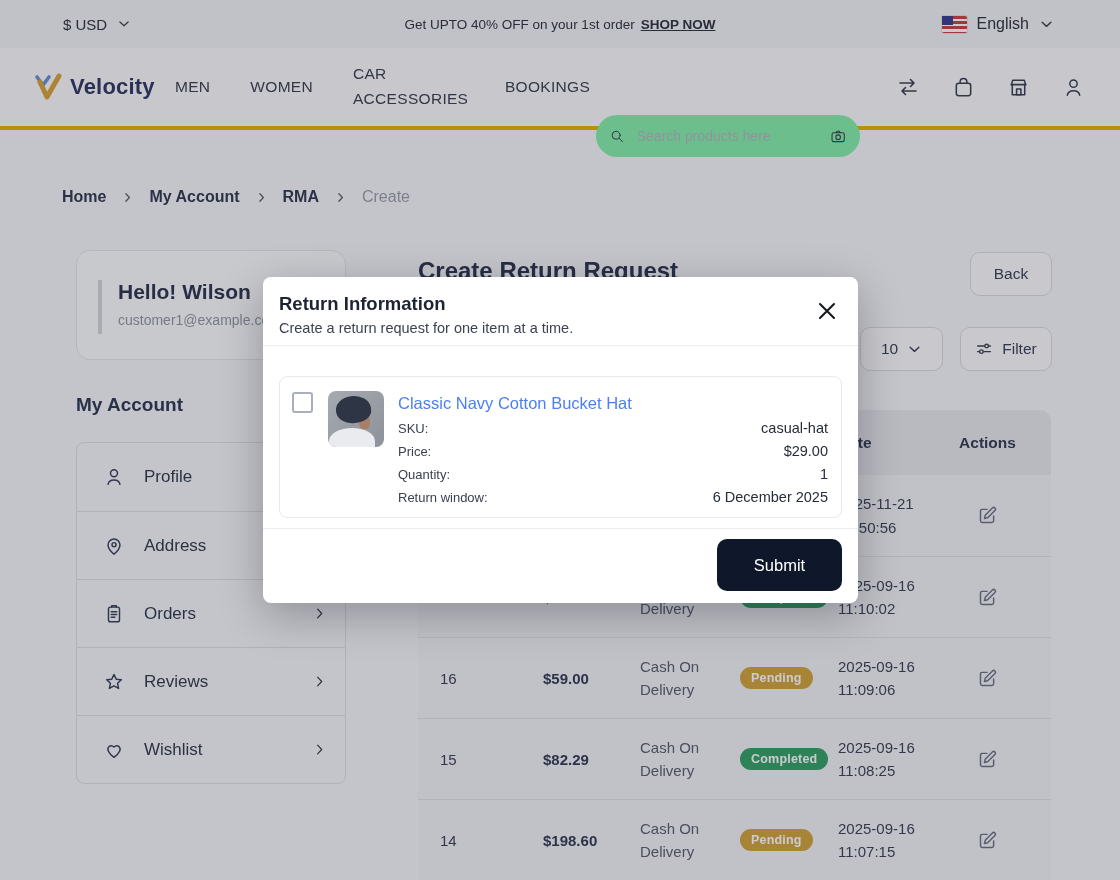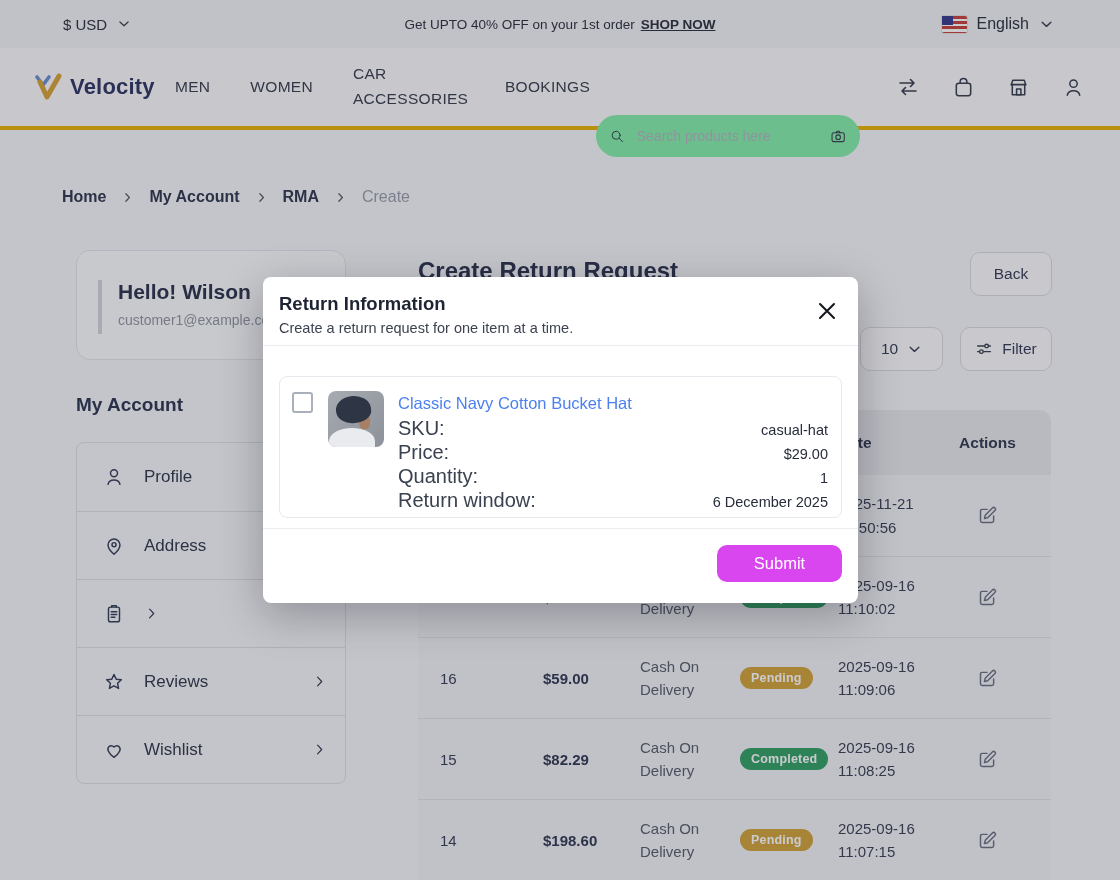--- a/index.html
+++ b/index.html
@@ -82,24 +82,24 @@
   .m-close{position:absolute;right:21px;top:24px;cursor:pointer;}
   .m-card{margin:30px 16px 0;border:1px solid #e8e9ee;border-radius:8px;padding:14px 13px 14px 12px;height:142px;box-sizing:border-box;display:flex;align-items:flex-start;}
   .m-check{width:17px;height:17px;border:2px solid #aab0ba;border-radius:3px;background:#fff;margin-top:1px;cursor:pointer;flex:none;}
   .p-img{width:56px;height:56px;border-radius:8px;margin-left:15px;background:linear-gradient(135deg,#a6abb2,#8d929a);position:relative;overflow:hidden;flex:none;}
   .p-img .hat{position:absolute;left:8px;top:5px;width:35px;height:27px;background:#2e3646;border-radius:52% 58% 46% 54%;transform:rotate(-8deg);}
   .p-img .face{position:absolute;left:31px;top:23px;width:11px;height:15px;background:#a97e63;border-radius:42%;}
   .p-img .shirt{position:absolute;left:1px;bottom:-7px;width:46px;height:26px;background:#e9ebee;border-radius:50% 50% 0 0;}
   .m-info{flex:1;margin-left:14px;}
   .p-name{font-size:16.5px;color:#4c80f0;line-height:24px;margin-bottom:2px;cursor:pointer;}
   .p-row{display:flex;justify-content:space-between;align-items:baseline;line-height:22px;}
-  .p-lab{font-size:20px;color:#3a4150;}
+  .p-lab{font-size:13px;color:#3a4150;}
   .p-val{font-size:14.5px;color:#272d3b;}
   .m-foot{padding:8px 16px 0;margin-top:10px;border-top:1px solid #ececf0;display:flex;justify-content:flex-end;}
-  .submit{margin-top:8px;width:125px;height:37px;background:#d946ef;color:#fff;border:none;border-radius:10px;font-size:16.5px;font-family:"Liberation Sans",sans-serif;cursor:pointer;}
+  .submit{margin-top:2px;width:125px;height:52px;background:#0f172a;color:#fff;border:none;border-radius:10px;font-size:16.5px;font-family:"Liberation Sans",sans-serif;cursor:pointer;}
 </style>
 </head>
 <body>
 
 <div class="topbar">
   <div class="currency">
     <span>$ USD</span>
     <svg class="ico" width="14" height="14" viewBox="0 0 24 24" style="stroke-width:2.2">
         <path d="M5 8.5 L12 15 L19 8.5"></path>
       </svg>
@@ -208,20 +208,21 @@
     <svg class="ico mchev" width="15" height="15" viewBox="0 0 24 24">
         <path d="M9 5 L15.5 12 L9 19"></path>
       </svg>
   </div>
   <div class="mitem">
     <svg class="ico micon" width="22" height="22" viewBox="0 0 24 24">
         <rect x="6" y="4.5" width="12" height="16" rx="2"></rect>
         <path d="M9.5 4.5 V3 h5 v1.5"></path>
         <path d="M9 9.5 H15 M9 12.5 H15 M9 15.5 H13"></path>
       </svg>
+    <span class="lbl">Orders</span>
     <svg class="ico mchev" width="15" height="15" viewBox="0 0 24 24">
         <path d="M9 5 L15.5 12 L9 19"></path>
       </svg>
   </div>
   <div class="mitem">
     <svg class="ico micon" width="22" height="22" viewBox="0 0 24 24">
         <path d="M12 3.8 L14.4 8.9 L20 9.6 L15.9 13.4 L17 19 L12 16.2 L7 19 L8.1 13.4 L4 9.6 L9.6 8.9 Z"></path>
       </svg>
     <span class="lbl">Reviews</span>
     <svg class="ico mchev" width="15" height="15" viewBox="0 0 24 24">

